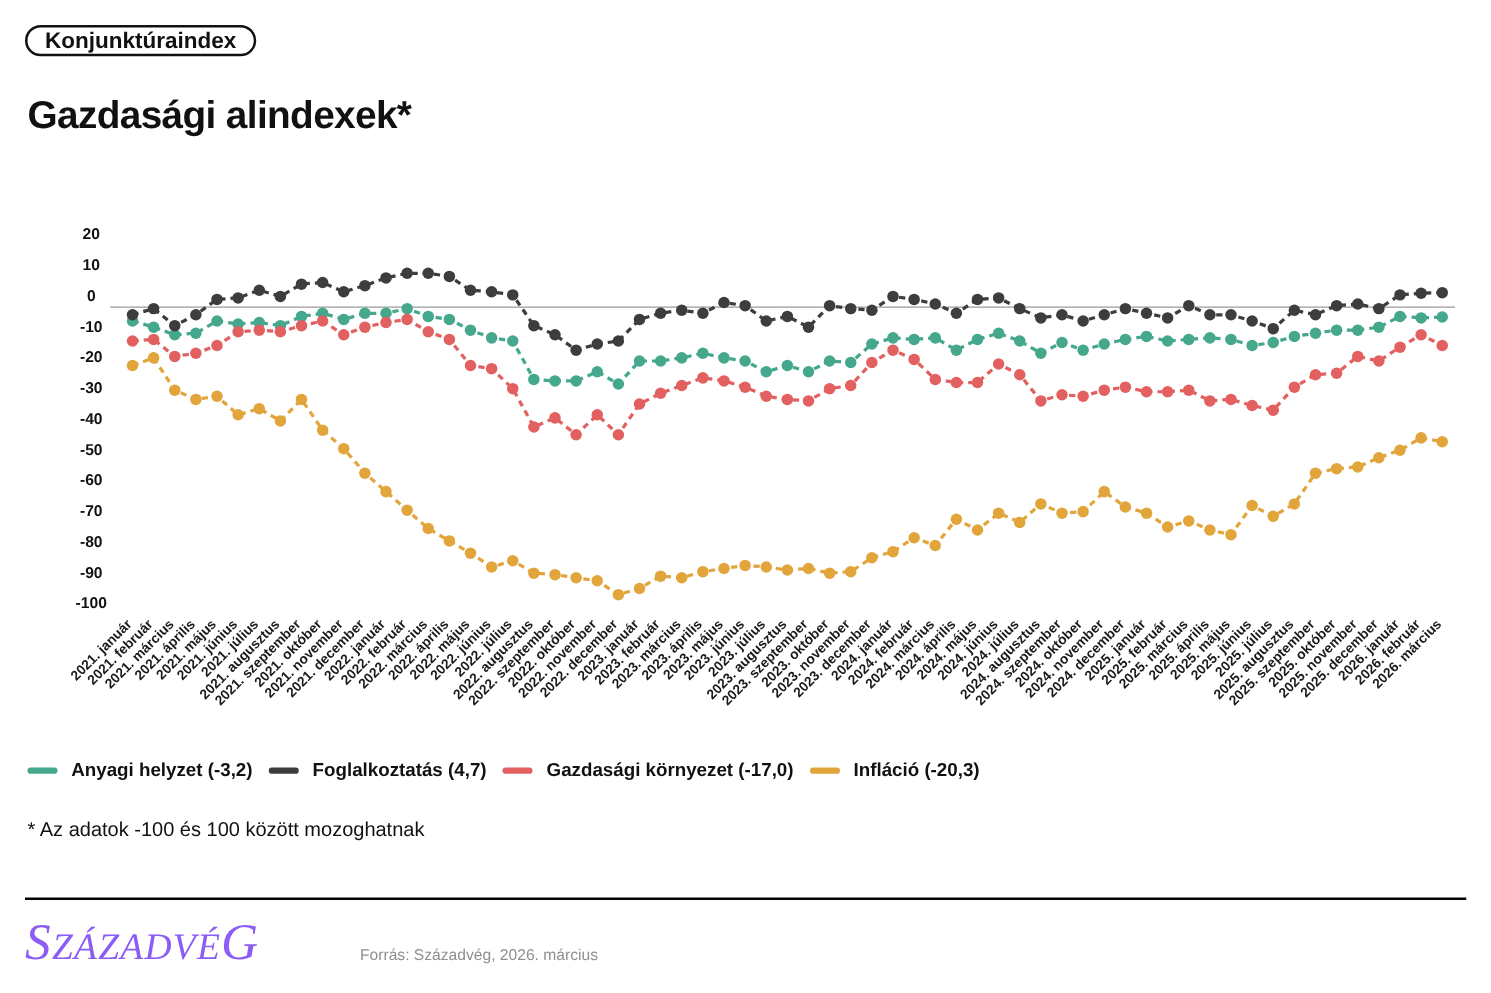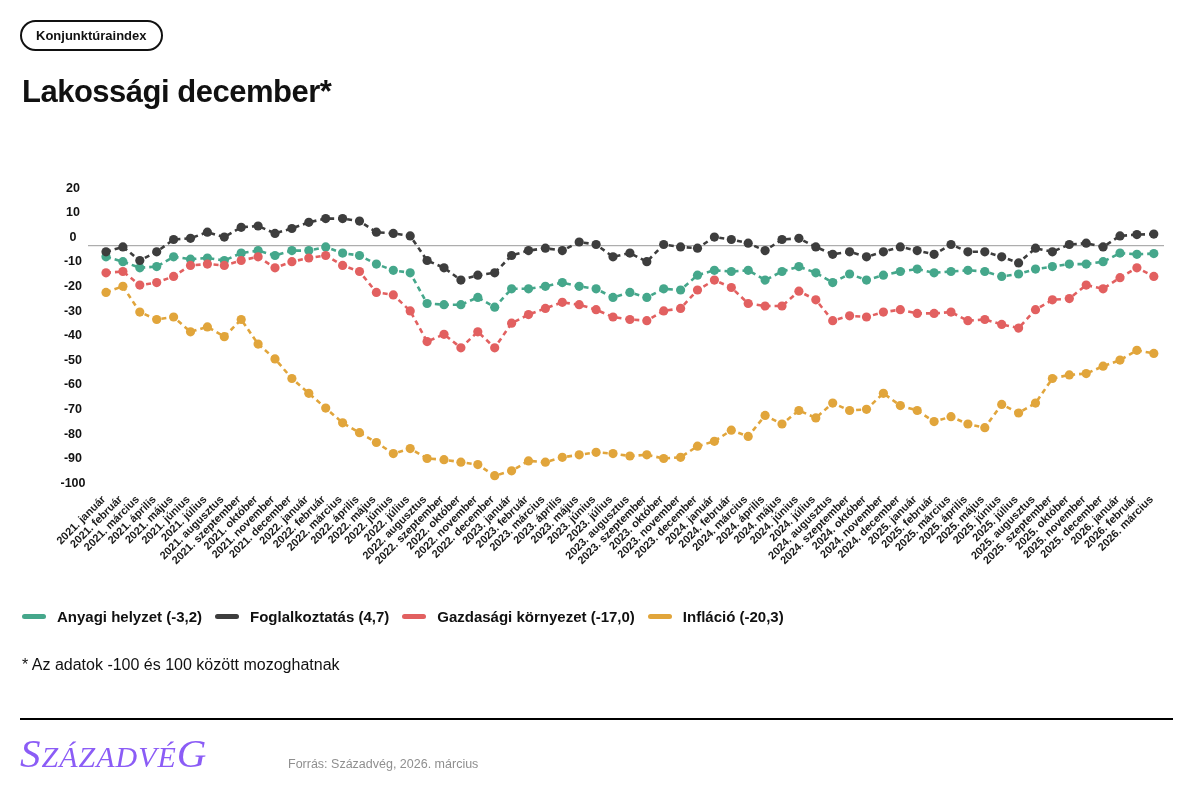--- a/index.html
+++ b/index.html
@@ -1,19 +1,19 @@
 <!DOCTYPE html>
 <html><head>
 <meta charset="utf-8">
 <style>
   html,body{margin:0;padding:0;background:#ffffff;}
   #page{position:relative;width:1193px;height:794px;background:#ffffff;overflow:hidden;
         font-family:"Liberation Sans", sans-serif;color:#111;}
   .badge{position:absolute;left:20px;top:20px;border:2px solid #111;border-radius:16px;
-         padding:6px 14px;font-size:13px;font-weight:bold;background:#fff;}
+         padding:0 14px;font-size:18px;font-weight:bold;background:#fff;}
   .title{position:absolute;left:22px;top:74px;font-size:31px;font-weight:bold;letter-spacing:-0.5px;}
   #chart-svg{position:absolute;left:0;top:0;width:1193px;height:794px;}
   .legend{position:absolute;left:22px;top:608px;display:flex;align-items:center;gap:13px;}
   .legend-item{display:flex;align-items:center;gap:11px;}
   .legend-swatch{width:24px;height:5px;border-radius:3px;}
   .legend-label{font-size:15px;font-weight:bold;white-space:nowrap;}
   .footnote{position:absolute;left:22px;top:656px;font-size:16px;color:#111;}
   .divider{position:absolute;left:20px;top:718px;width:1153px;height:0;border-top:2px solid #000;}
   .logo{position:absolute;left:20px;top:731px;font-family:"Liberation Serif", serif;
         font-size:41px;color:#8b5cf6;letter-spacing:1px;line-height:1.1;font-style:italic;}
@@ -356,21 +356,21 @@
       <circle cx="1069.3" cy="374.9" r="4.6" fill="#e1a53b"></circle>
       <circle cx="1086.2" cy="373.6" r="4.6" fill="#e1a53b"></circle>
       <circle cx="1103.1" cy="366.2" r="4.6" fill="#e1a53b"></circle>
       <circle cx="1120.0" cy="360.1" r="4.6" fill="#e1a53b"></circle>
       <circle cx="1136.9" cy="350.3" r="4.6" fill="#e1a53b"></circle>
       <circle cx="1153.8" cy="353.4" r="4.6" fill="#e1a53b"></circle>
     </svg>
 
   <div class="badge">Konjunktúraindex</div>
 
-  <div class="title">Lakossági december*</div>
+  <div class="title">Gazdasági alindexek*</div>
 
   <div class="legend">
       <div class="legend-item">
         <span class="legend-swatch" style="background: rgb(69, 167, 139);"></span>
         <span class="legend-label">Anyagi helyzet (-3,2)</span>
       </div>
       <div class="legend-item">
         <span class="legend-swatch" style="background: rgb(61, 61, 61);"></span>
         <span class="legend-label">Foglalkoztatás (4,7)</span>
       </div>

